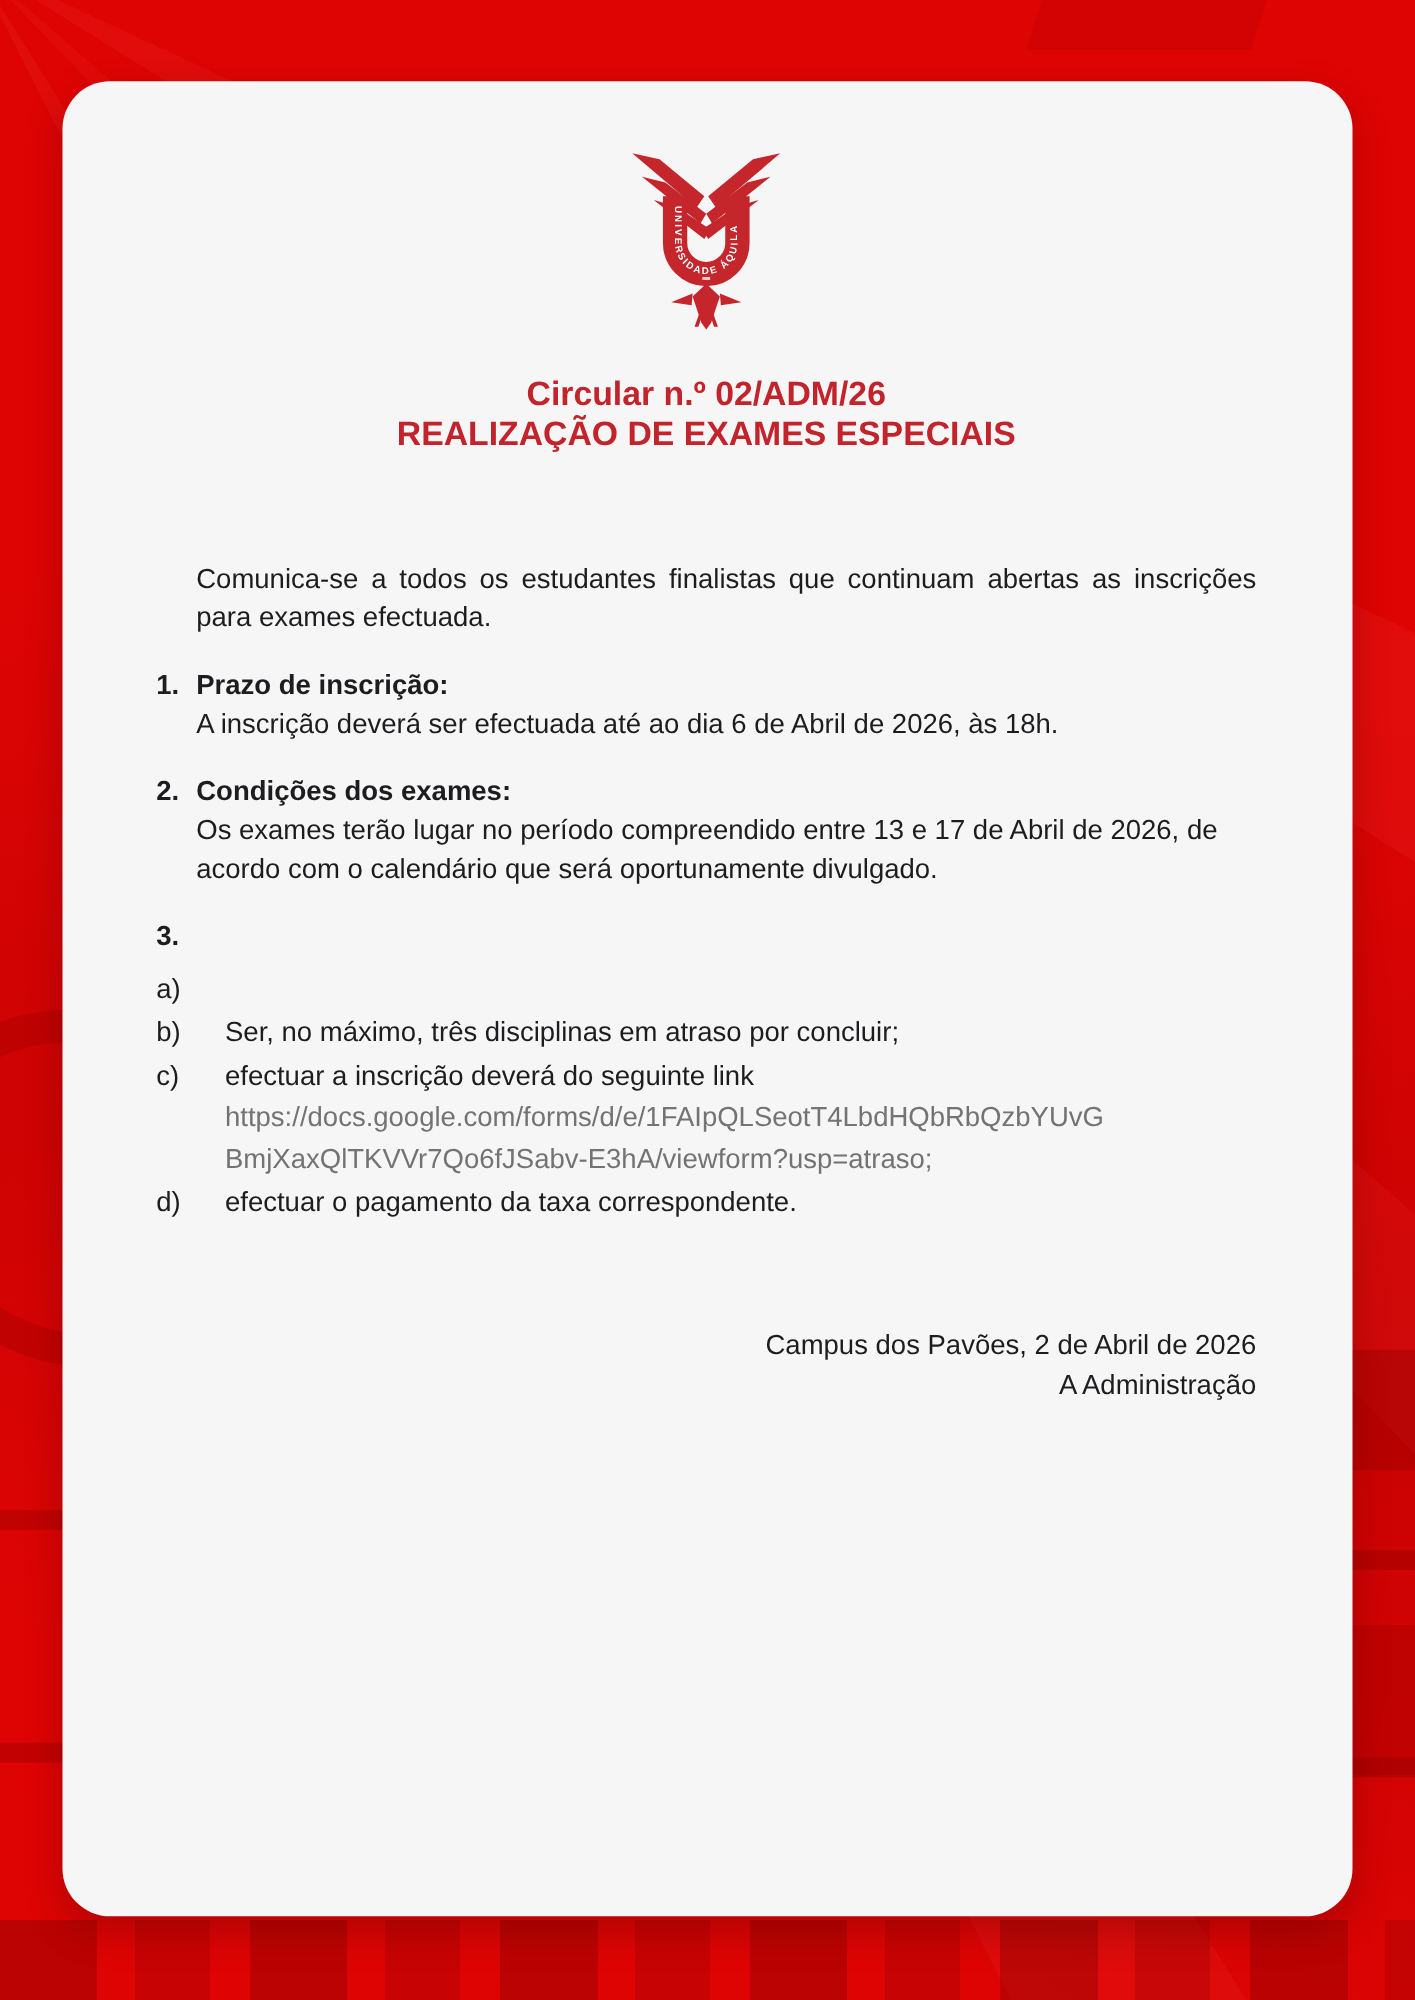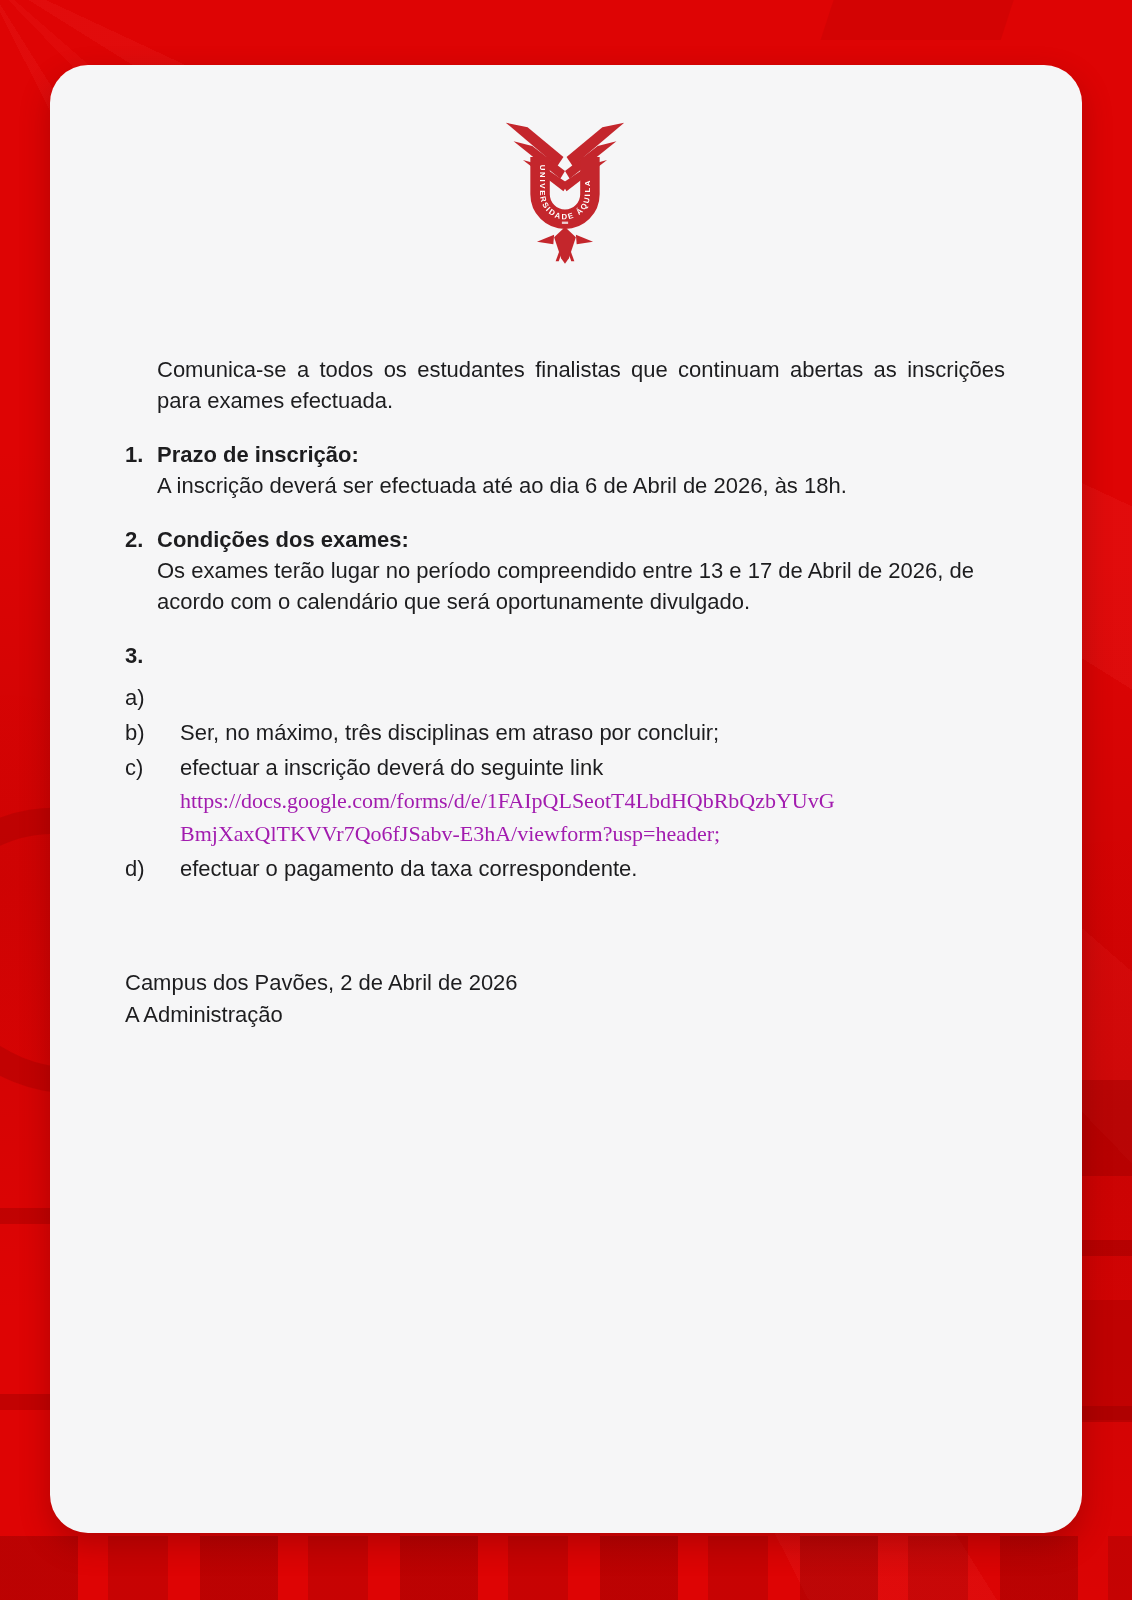--- a/index.html
+++ b/index.html
@@ -39,23 +39,23 @@
 
   .doc{color:#1D1D1F;font-size:22px;line-height:31px;}
   .intro{margin:84px 0 0 32px;text-align:justify;}
 
   .sec{display:flex;margin-top:23px;}
   .sec .marker{flex:0 0 32px;font-weight:bold;}
   .sec .sec-body .heading{font-weight:bold;}
 
   .cond{display:flex;margin-top:2px;line-height:33px;}
   .cond .marker{flex:0 0 55px;}
-  .cond-link{color:#a21caf;font-family:Liberation Serif, serif;}
+  .cond-link{color:#737373;}
 
-  .footer{margin-top:82px;text-align:left;line-height:32px;color:#1D1D1F;font-size:22px;}
+  .footer{margin-top:82px;text-align:right;line-height:32px;color:#1D1D1F;font-size:22px;}
 </style>
 </head>
 <body>
 
 <div class="page">
   <div class="bg-rays"></div>
   <div class="bg-swoosh"></div>
   <div class="bg-frame-left"></div>
   <div class="bg-frame-right"></div>
   <div class="bg-block-right1"></div>
@@ -92,20 +92,24 @@
         </g>
 
         <text font-size="10" font-weight="bold" fill="#FFFFFF" letter-spacing="2.2" font-family="Liberation Sans, sans-serif">
           <textPath href="#uTextPath" startOffset="12">UNIVERSIDADE ÁQUILA</textPath>
         </text>
 
         <rect x="96" y="133" width="8" height="3" fill="#F6F6F7" opacity="0.8"></rect>
       </svg>
     </div>
 
+    <div class="title">
+      <div>Circular n.º 02/ADM/26</div>
+      <div>REALIZAÇÃO DE EXAMES ESPECIAIS</div>
+    </div>
 
     <div class="doc">
 
       <p class="intro">Comunica-se a todos os estudantes finalistas que continuam abertas as inscrições para exames efectuada.</p>
 
       <div class="sec">
         <div class="marker">1.</div>
         <div class="sec-body">
           <div class="heading">Prazo de inscrição:</div>
           <div>A inscrição deverá ser efectuada até ao dia 6 de Abril de 2026, às 18h.</div>
@@ -132,21 +136,21 @@
         <div class="marker">b)</div>
         <div>Ser, no máximo, três disciplinas em atraso por concluir;</div>
       </div>
 
       <div class="cond">
         <div class="marker">c)</div>
         <div>
           <div>efectuar a inscrição deverá do seguinte link</div>
           <div class="cond-link">
             <div>https://docs.google.com/forms/d/e/1FAIpQLSeotT4LbdHQbRbQzbYUvG</div>
-            <div>BmjXaxQlTKVVr7Qo6fJSabv-E3hA/viewform?usp=header;</div>
+            <div>BmjXaxQlTKVVr7Qo6fJSabv-E3hA/viewform?usp=atraso;</div>
           </div>
         </div>
       </div>
 
       <div class="cond">
         <div class="marker">d)</div>
         <div>efectuar o pagamento da taxa correspondente.</div>
       </div>
 
       <div class="footer">

